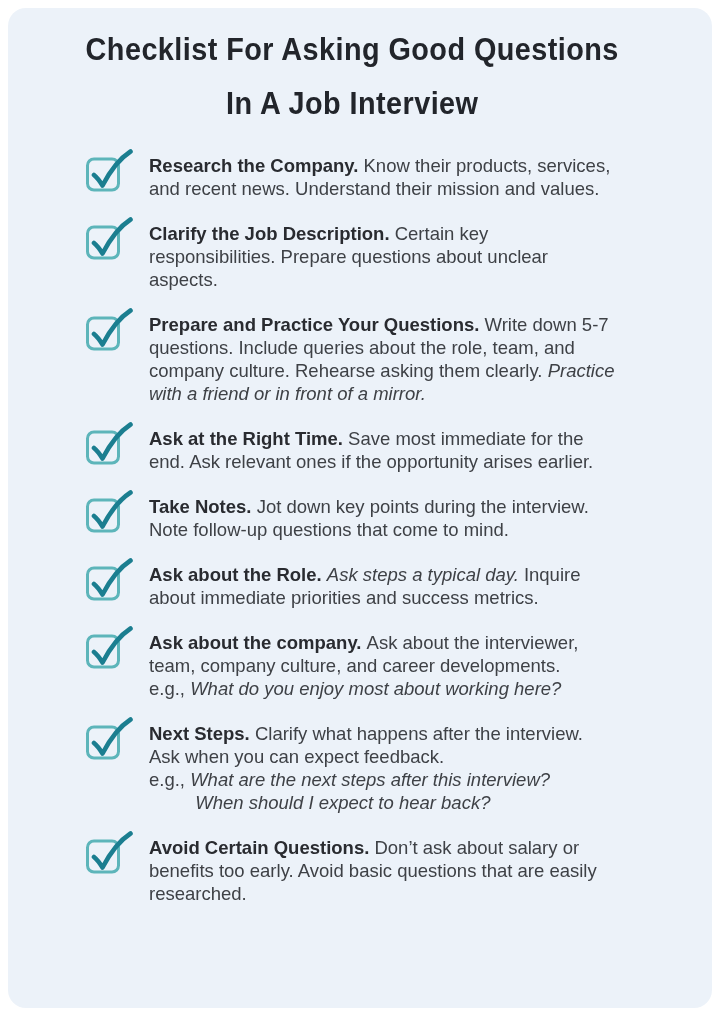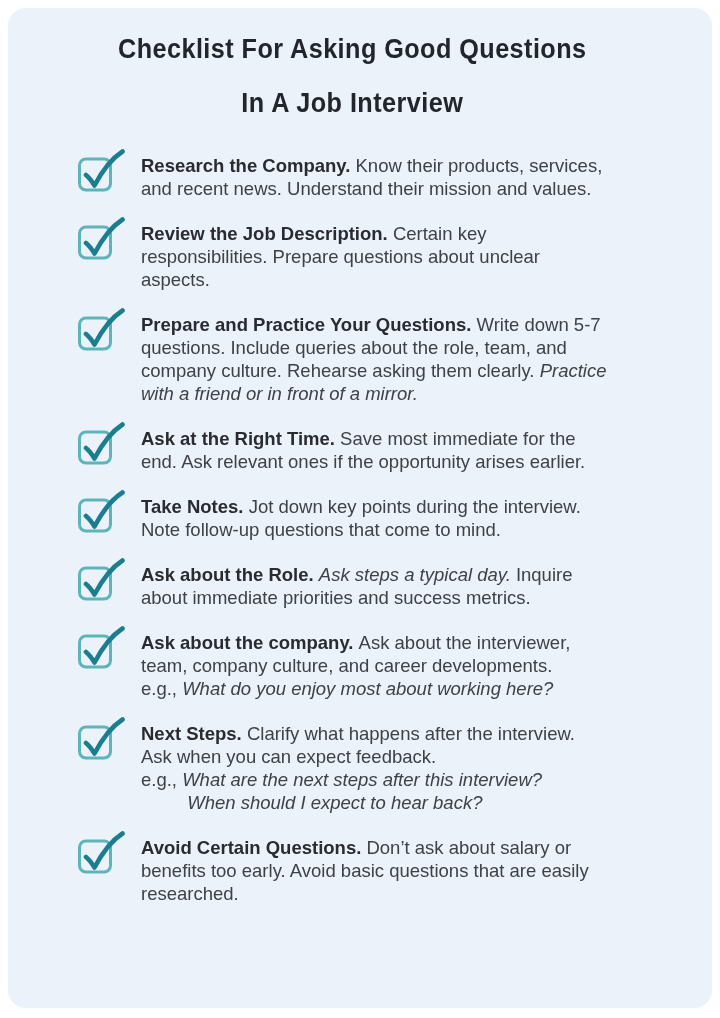--- a/index.html
+++ b/index.html
@@ -19,34 +19,34 @@
     background: #ecf2f9;
     border-radius: 18px;
     box-sizing: border-box;
     padding-top: 14px;
     overflow: hidden;
   }
   .title {
     margin: 0 16px 0 0;
     text-align: center;
     font-weight: bold;
-    font-size: 28px;
+    font-size: 32px;
     line-height: 54px;
     color: #22252b;
     letter-spacing: 0.5px;
   }
   .title-line {
     display: inline-block;
     transform: scaleX(0.9);
     transform-origin: 50% 50%;
     white-space: nowrap;
   }
   .checklist {
     list-style: none;
-    margin: 24px 0 0 0;
+    margin: 24px 0 0 8px;
     padding: 0 3px 0 69px;
   }
   .item {
     display: flex;
     align-items: flex-start;
     margin: 0 0 22px 0;
   }
   .check {
     flex: 0 0 48px;
     width: 48px;
@@ -84,21 +84,21 @@
             <rect x="2.5" y="12" width="31" height="31" rx="6.5" fill="none" stroke="#5db5ba" stroke-width="3"></rect>
             <path d="M9 28 C11.5 30 15 34.5 17.5 38.5 C24 26 34 12 45.5 4.5" fill="none" stroke="#1b7e90" stroke-width="4.6" stroke-linecap="round" stroke-linejoin="round"></path>
           </svg></span>
         <p class="item-text"><strong>Research the Company. </strong><span>Know their products, services,</span><br><span>and recent news. Understand their mission and values.</span></p>
       </li>
       <li class="item">
         <span class="check"><svg width="48" height="46" viewBox="0 0 48 46" xmlns="http://www.w3.org/2000/svg">
             <rect x="2.5" y="12" width="31" height="31" rx="6.5" fill="none" stroke="#5db5ba" stroke-width="3"></rect>
             <path d="M9 28 C11.5 30 15 34.5 17.5 38.5 C24 26 34 12 45.5 4.5" fill="none" stroke="#1b7e90" stroke-width="4.6" stroke-linecap="round" stroke-linejoin="round"></path>
           </svg></span>
-        <p class="item-text"><strong>Review the Job Description. </strong><span>Certain key</span><br><span>responsibilities. Prepare questions about unclear</span><br><span>aspects.</span></p>
+        <p class="item-text"><strong>Clarify the Job Description. </strong><span>Certain key</span><br><span>responsibilities. Prepare questions about unclear</span><br><span>aspects.</span></p>
       </li>
       <li class="item">
         <span class="check"><svg width="48" height="46" viewBox="0 0 48 46" xmlns="http://www.w3.org/2000/svg">
             <rect x="2.5" y="12" width="31" height="31" rx="6.5" fill="none" stroke="#5db5ba" stroke-width="3"></rect>
             <path d="M9 28 C11.5 30 15 34.5 17.5 38.5 C24 26 34 12 45.5 4.5" fill="none" stroke="#1b7e90" stroke-width="4.6" stroke-linecap="round" stroke-linejoin="round"></path>
           </svg></span>
         <p class="item-text"><strong>Prepare and Practice Your Questions. </strong><span>Write down 5-7</span><br><span>questions. Include queries about the role, team, and</span><br><span>company culture. Rehearse asking them clearly. </span><em>Practice</em><br><em>with a friend or in front of a mirror.</em></p>
       </li>
       <li class="item">
         <span class="check"><svg width="48" height="46" viewBox="0 0 48 46" xmlns="http://www.w3.org/2000/svg">

